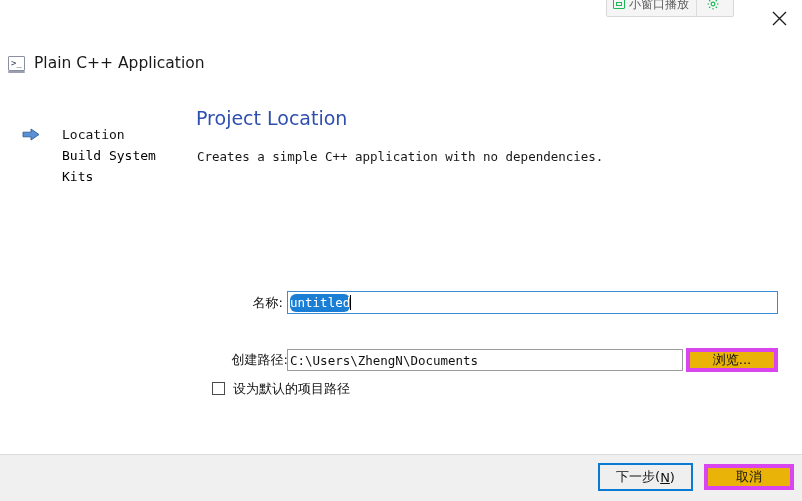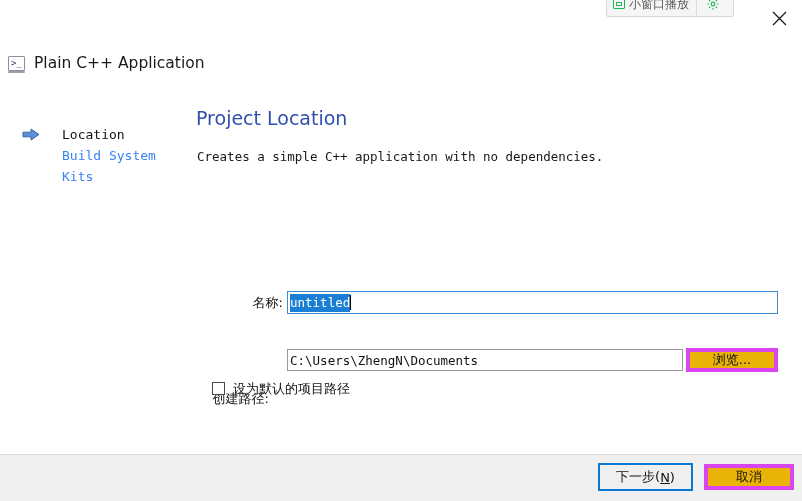--- a/index.html
+++ b/index.html
@@ -144,21 +144,21 @@
   .step-arrow {
     width: 18px;
     height: 13px;
     flex: 0 0 auto;
     display: flex;
     align-items: center;
   }
   .step-label {
     font-family: "DejaVu Sans Mono", "Liberation Mono", monospace;
     font-size: 13px;
-    color: #3b82f6;
+    color: #000000;
     white-space: nowrap;
     line-height: 1;
   }
   .step-row.active .step-label {
     color: #111111;
   }
 
   
   #pane-title {
     position: absolute;
@@ -185,21 +185,21 @@
   .form-label {
     position: absolute;
     font-family: "DejaVu Sans", sans-serif;
     font-size: 13px;
     color: #121212;
     white-space: nowrap;
     text-align: right;
     line-height: 1;
   }
   #label-name  { top: 296px; left: 183px; width: 100px; }
-  #label-path  { top: 353px; left: 149px; width: 120px; margin-top: 39px; }
+  #label-path  { top: 353px; left: 168px; width: 120px; }
 
   .txtfield {
     position: absolute;
     box-sizing: border-box;
     background: #ffffff;
     font-family: "DejaVu Sans Mono", "Liberation Mono", monospace;
     font-size: 12.5px;
     color: #111111;
     padding: 0 2px;
     display: flex;
@@ -212,20 +212,21 @@
     left: 287px;
     width: 491px;
     height: 23px;
     border: 1px solid #3c8bd4;
     outline: none;
   }
   #name-input .sel {
     background: #1a7fd4;
     color: #ffffff;
     padding: 1px 0 2px 0;
+    border-radius: 6px;
   }
   #name-input .caret {
     display: inline-block;
     width: 1px;
     height: 15px;
     background: #000000;
     margin-left: 0px;
     vertical-align: middle;
   }
   #path-input {

